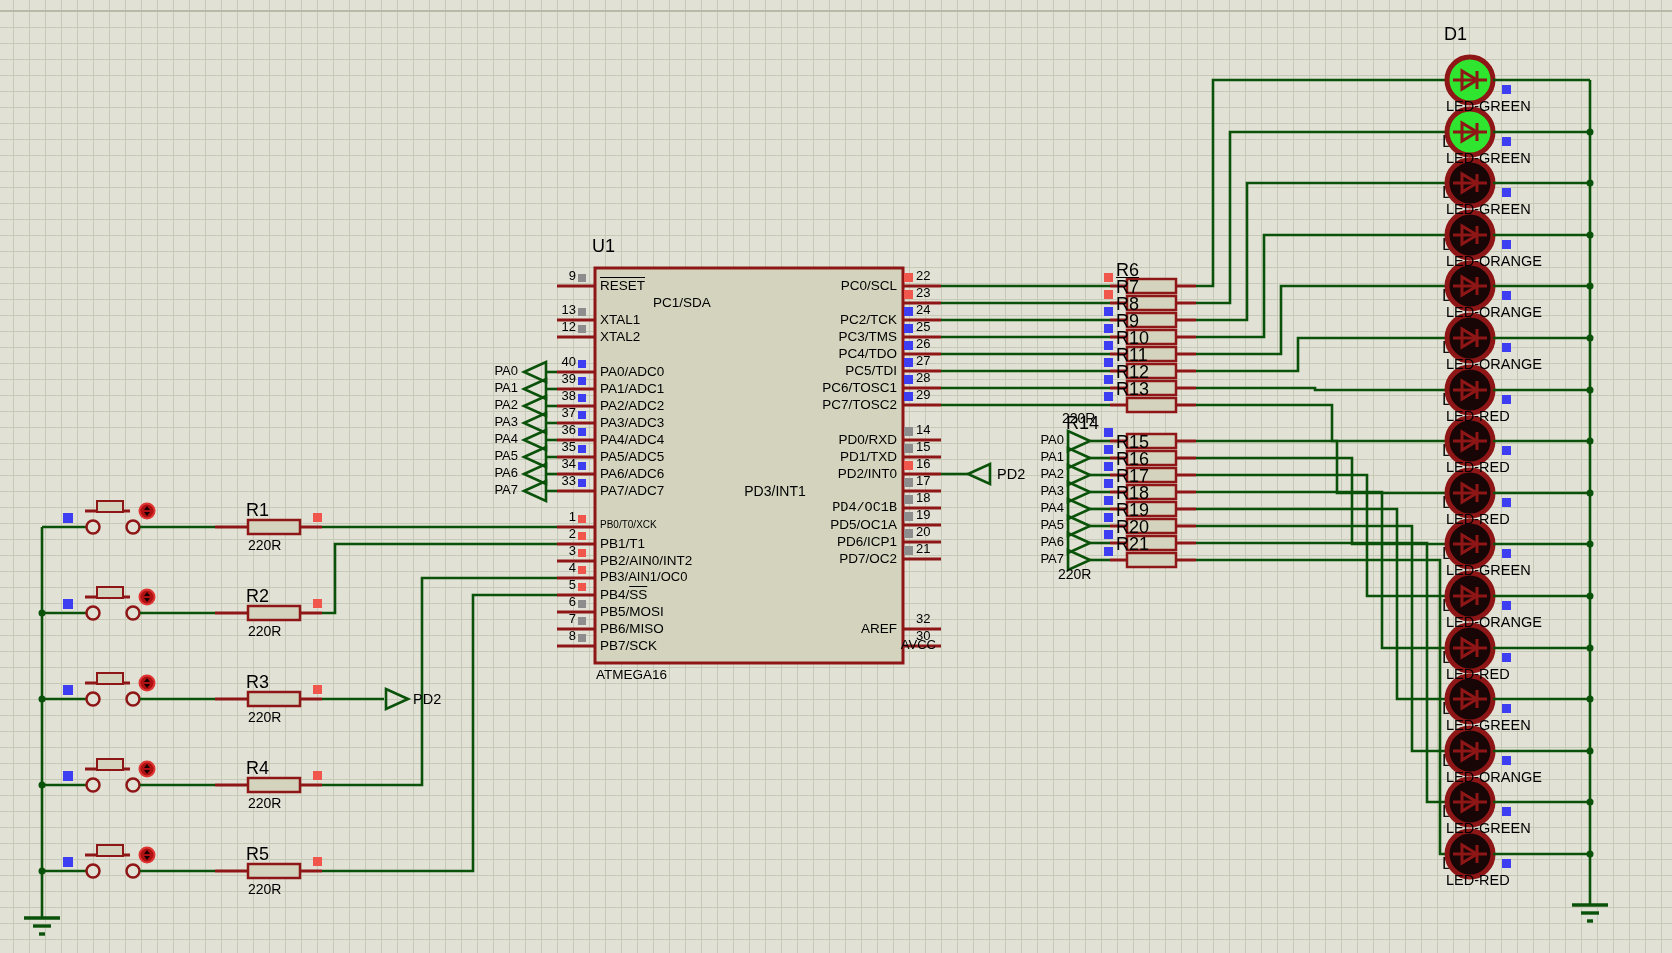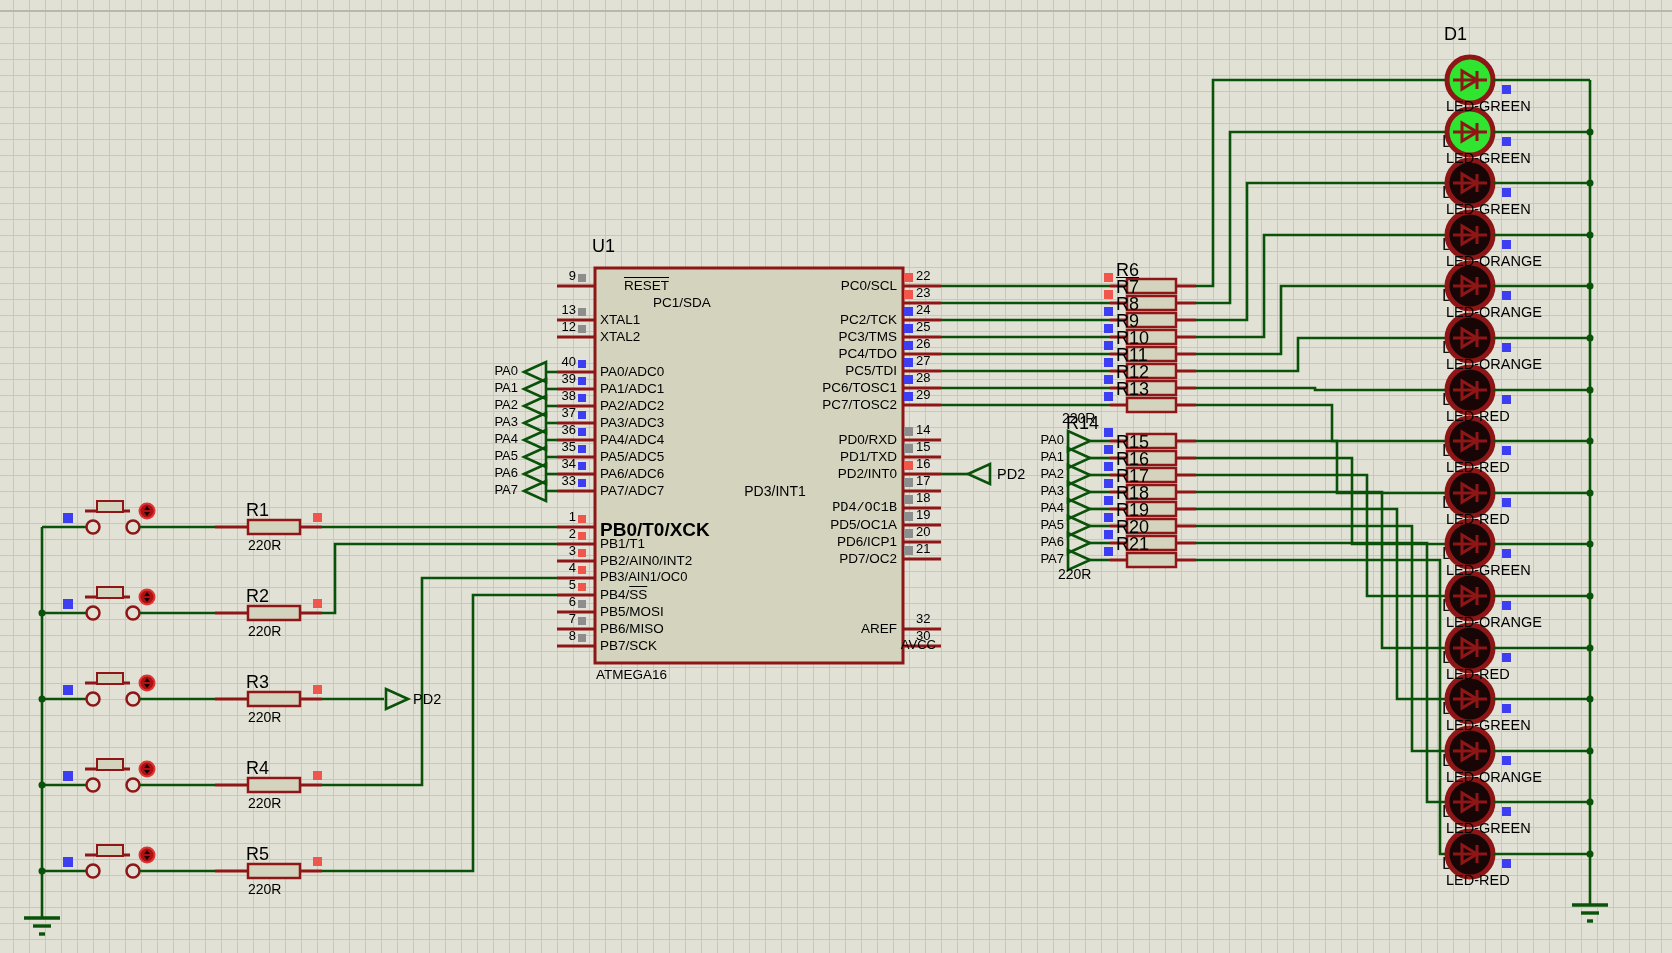--- a/index.html
+++ b/index.html
@@ -431,21 +431,21 @@
       <circle cx="1590" cy="802" r="3.5" fill="#0a520a"></circle>
       <circle cx="1590" cy="854" r="3.5" fill="#0a520a"></circle>
       <line x1="1572" y1="905" x2="1608" y2="905" stroke="#0a520a" stroke-width="3.4"></line>
       <line x1="1581" y1="913" x2="1599" y2="913" stroke="#0a520a" stroke-width="3.4"></line>
       <line x1="1587" y1="921" x2="1593" y2="921" stroke="#0a520a" stroke-width="3.4"></line>
     </svg>
   <div id="labels">
     <div class="lbl" style="left:592px;top:236px;font-size:18px">U1</div>
     <div class="lbl" style="left:596px;top:667px;font-size:13.5px">ATMEGA16</div>
   <div class="lbl" style="left: 536px; top: 269px; font-size: 13px; width: 40px; text-align: right;">9</div>
-      <div class="lbl" style="left: 600px; top: 278px; font-size: 13.5px; margin-left: 24px;"><span class="ovl">RESET</span></div>
+      <div class="lbl" style="left: 600px; top: 278px; font-size: 13.5px;"><span class="ovl">RESET</span></div>
       <div class="lbl" style="left: 536px; top: 303px; font-size: 13px; width: 40px; text-align: right;">13</div>
       <div class="lbl" style="left: 600px; top: 312px; font-size: 13.5px;">XTAL1</div>
       <div class="lbl" style="left: 536px; top: 320px; font-size: 13px; width: 40px; text-align: right;">12</div>
       <div class="lbl" style="left: 600px; top: 329px; font-size: 13.5px;">XTAL2</div>
       <div class="lbl" style="left: 536px; top: 355px; font-size: 13px; width: 40px; text-align: right;">40</div>
       <div class="lbl" style="left: 600px; top: 364px; font-size: 13.5px;">PA0/ADC0</div>
       <div class="lbl" style="left: 536px; top: 372px; font-size: 13px; width: 40px; text-align: right;">39</div>
       <div class="lbl" style="left: 600px; top: 381px; font-size: 13.5px;">PA1/ADC1</div>
       <div class="lbl" style="left: 536px; top: 389px; font-size: 13px; width: 40px; text-align: right;">38</div>
       <div class="lbl" style="left: 600px; top: 398px; font-size: 13.5px;">PA2/ADC2</div>
@@ -453,21 +453,21 @@
       <div class="lbl" style="left: 600px; top: 415px; font-size: 13.5px;">PA3/ADC3</div>
       <div class="lbl" style="left: 536px; top: 423px; font-size: 13px; width: 40px; text-align: right;">36</div>
       <div class="lbl" style="left: 600px; top: 432px; font-size: 13.5px;">PA4/ADC4</div>
       <div class="lbl" style="left: 536px; top: 440px; font-size: 13px; width: 40px; text-align: right;">35</div>
       <div class="lbl" style="left: 600px; top: 449px; font-size: 13.5px;">PA5/ADC5</div>
       <div class="lbl" style="left: 536px; top: 457px; font-size: 13px; width: 40px; text-align: right;">34</div>
       <div class="lbl" style="left: 600px; top: 466px; font-size: 13.5px;">PA6/ADC6</div>
       <div class="lbl" style="left: 536px; top: 474px; font-size: 13px; width: 40px; text-align: right;">33</div>
       <div class="lbl" style="left: 600px; top: 483px; font-size: 13.5px;">PA7/ADC7</div>
       <div class="lbl" style="left: 536px; top: 510px; font-size: 13px; width: 40px; text-align: right;">1</div>
-      <div class="lbl" style="left: 600px; top: 519px; font-size: 19px; font-weight: bold;">PB0/T0/XCK</div>
+      <div class="lbl" style="left: 600px; top: 519px; font-size: 10px;">PB0/T0/XCK</div>
       <div class="lbl" style="left: 536px; top: 527px; font-size: 13px; width: 40px; text-align: right;">2</div>
       <div class="lbl" style="left: 600px; top: 536px; font-size: 13.5px;">PB1/T1</div>
       <div class="lbl" style="left: 536px; top: 544px; font-size: 13px; width: 40px; text-align: right;">3</div>
       <div class="lbl" style="left: 600px; top: 553px; font-size: 13.5px;">PB2/AIN0/INT2</div>
       <div class="lbl" style="left: 536px; top: 561px; font-size: 13px; width: 40px; text-align: right;">4</div>
       <div class="lbl" style="left: 600px; top: 570px; font-size: 13px;">PB3/AIN1/OC0</div>
       <div class="lbl" style="left: 536px; top: 578px; font-size: 13px; width: 40px; text-align: right;">5</div>
       <div class="lbl" style="left: 600px; top: 587px; font-size: 13.5px;">PB4/<span class="ovl">SS</span></div>
       <div class="lbl" style="left: 536px; top: 595px; font-size: 13px; width: 40px; text-align: right;">6</div>
       <div class="lbl" style="left: 600px; top: 604px; font-size: 13.5px;">PB5/MOSI</div>

